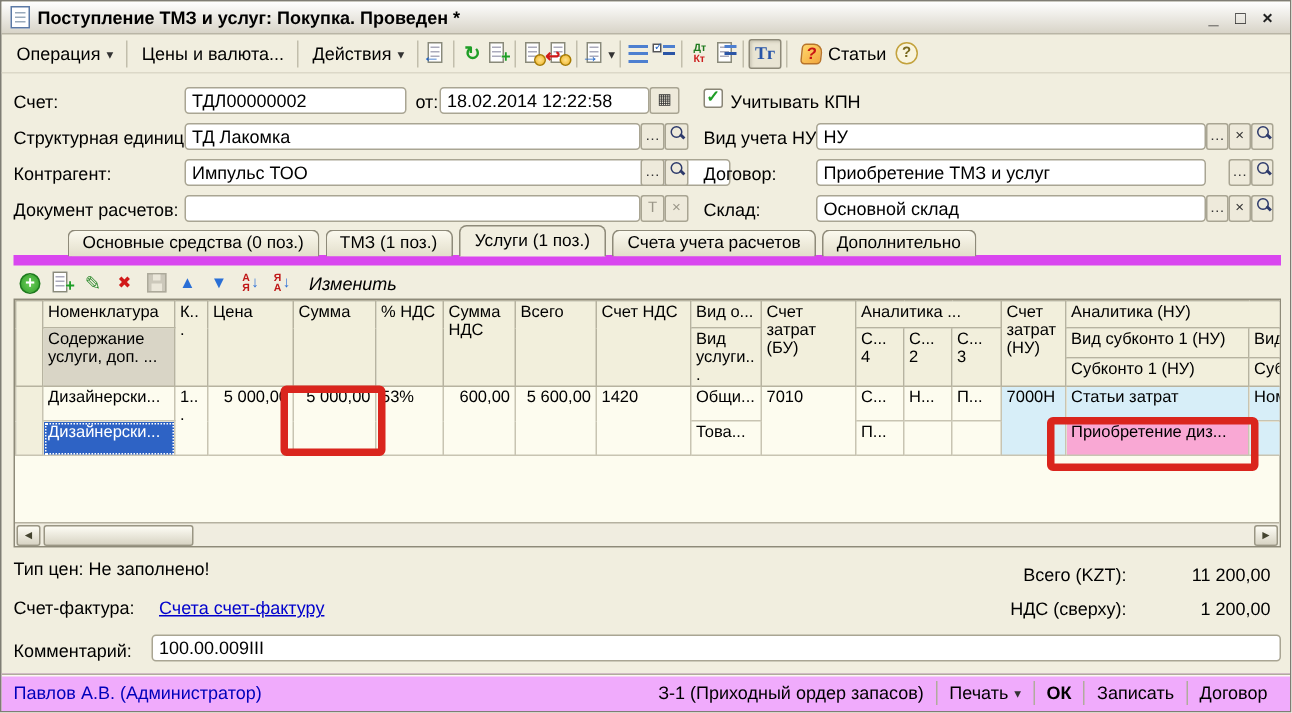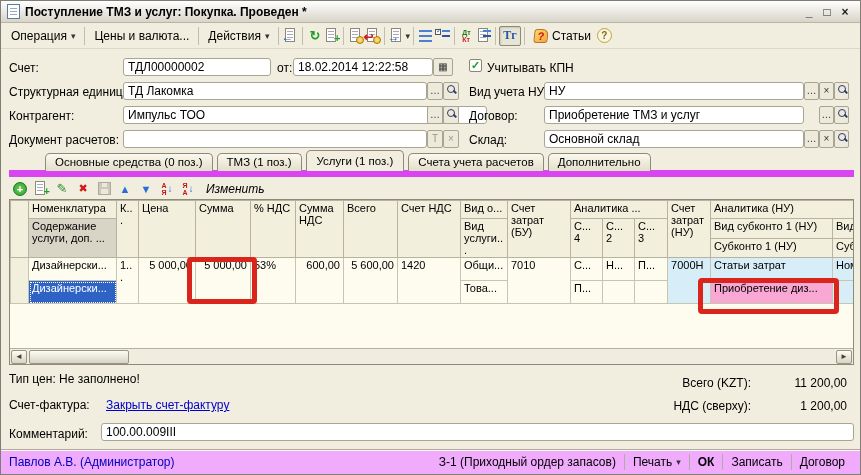--- a/index.html
+++ b/index.html
@@ -354,21 +354,21 @@
     </div>
   </div>
 
   <div class="anno" style="left:186px;top:256px;width:70px;height:47px"></div>
   <div class="anno" style="left:697px;top:277px;width:141px;height:36px"></div>
 
   <div class="lbl" style="left:8px;top:371px">Тип цен: Не заполнено!</div>
   <div class="tot-lbl" style="left:630px;top:375px">Всего (KZT):</div>
   <div class="tot-val" style="left:736px;top:375px">11 200,00</div>
   <div class="lbl" style="left:8px;top:397px">Счет-фактура:</div>
-  <a class="lbl link" style="left:105px;top:397px">Закрыть счет-фактуру</a>
+  <a class="lbl link" style="left:105px;top:397px">Счета счет-фактуру</a>
   <div class="tot-lbl" style="left:630px;top:398px">НДС (сверху):</div>
   <div class="tot-val" style="left:736px;top:398px">1 200,00</div>
   <div class="lbl" style="left:8px;top:426px">Комментарий:</div>
   <input class="inp" style="left: 100px; top: 422px; width: 753px;" value="100.00.009III">
 
   <div class="bottombar">
     <span class="user">Павлов А.В. (Администратор)</span>
     <span class="bb-btn">З-1 (Приходный ордер запасов)</span>
     <span class="bb-sep"></span>
     <span class="bb-btn">

